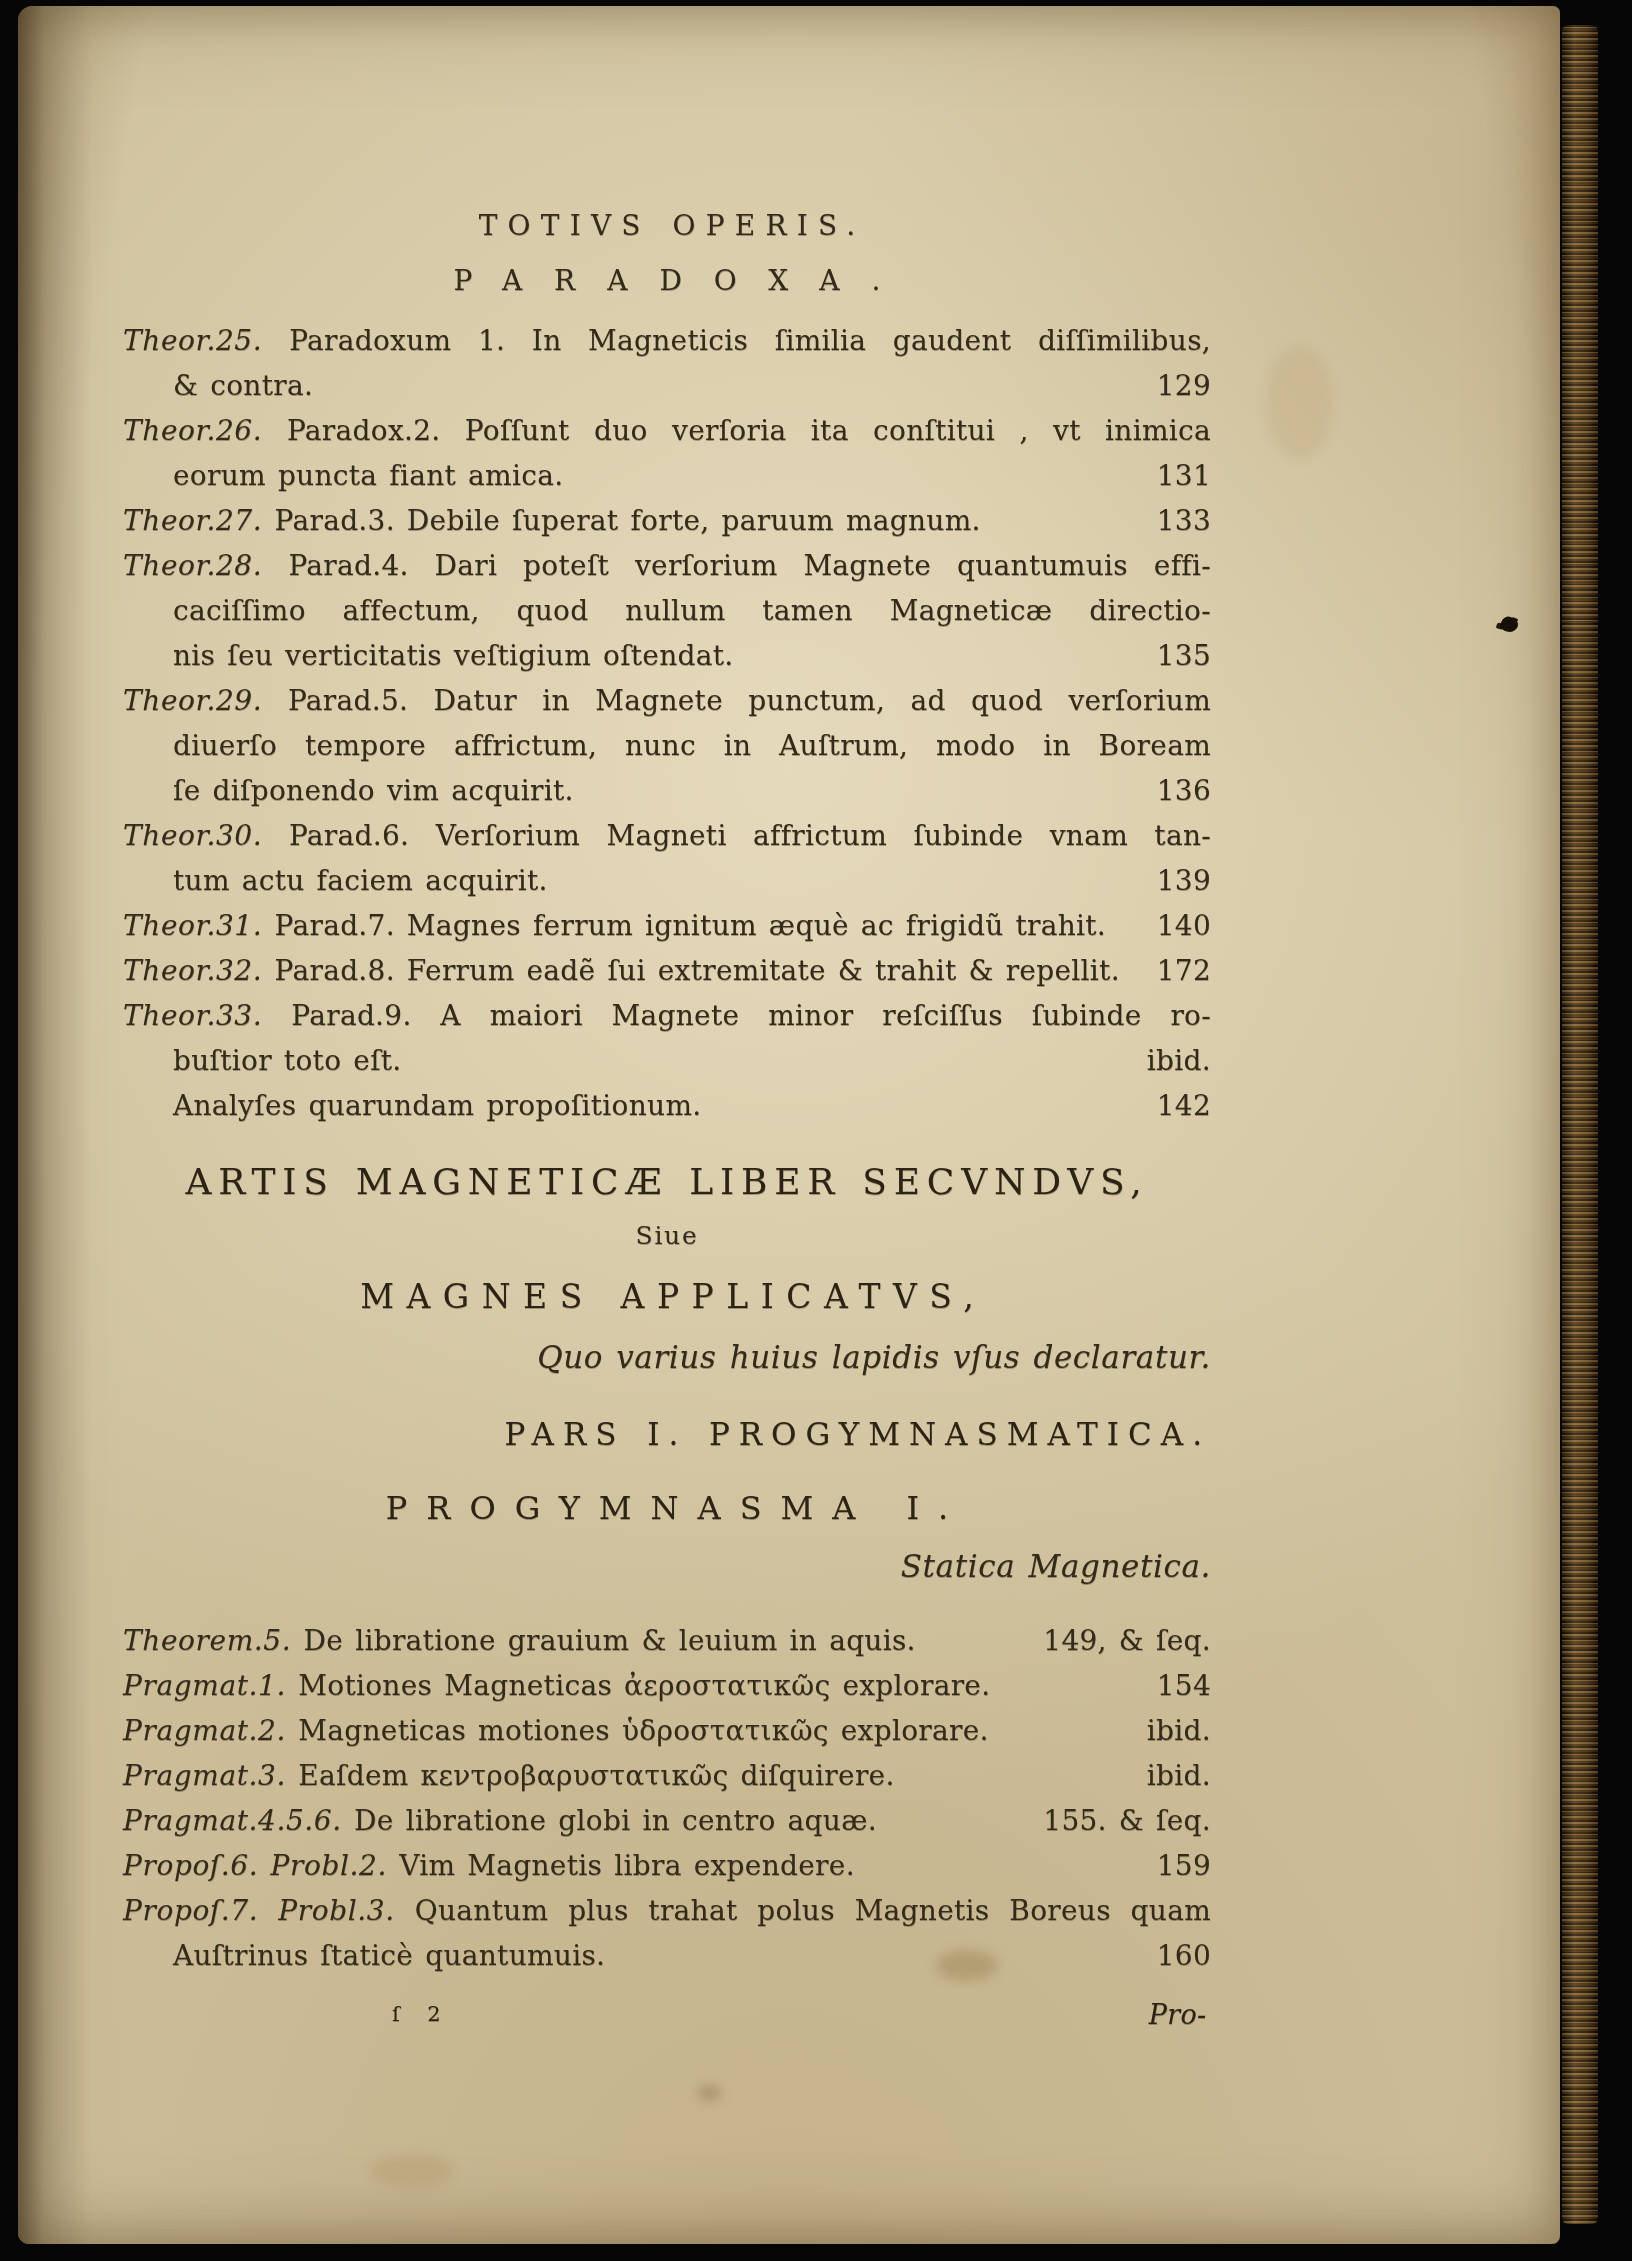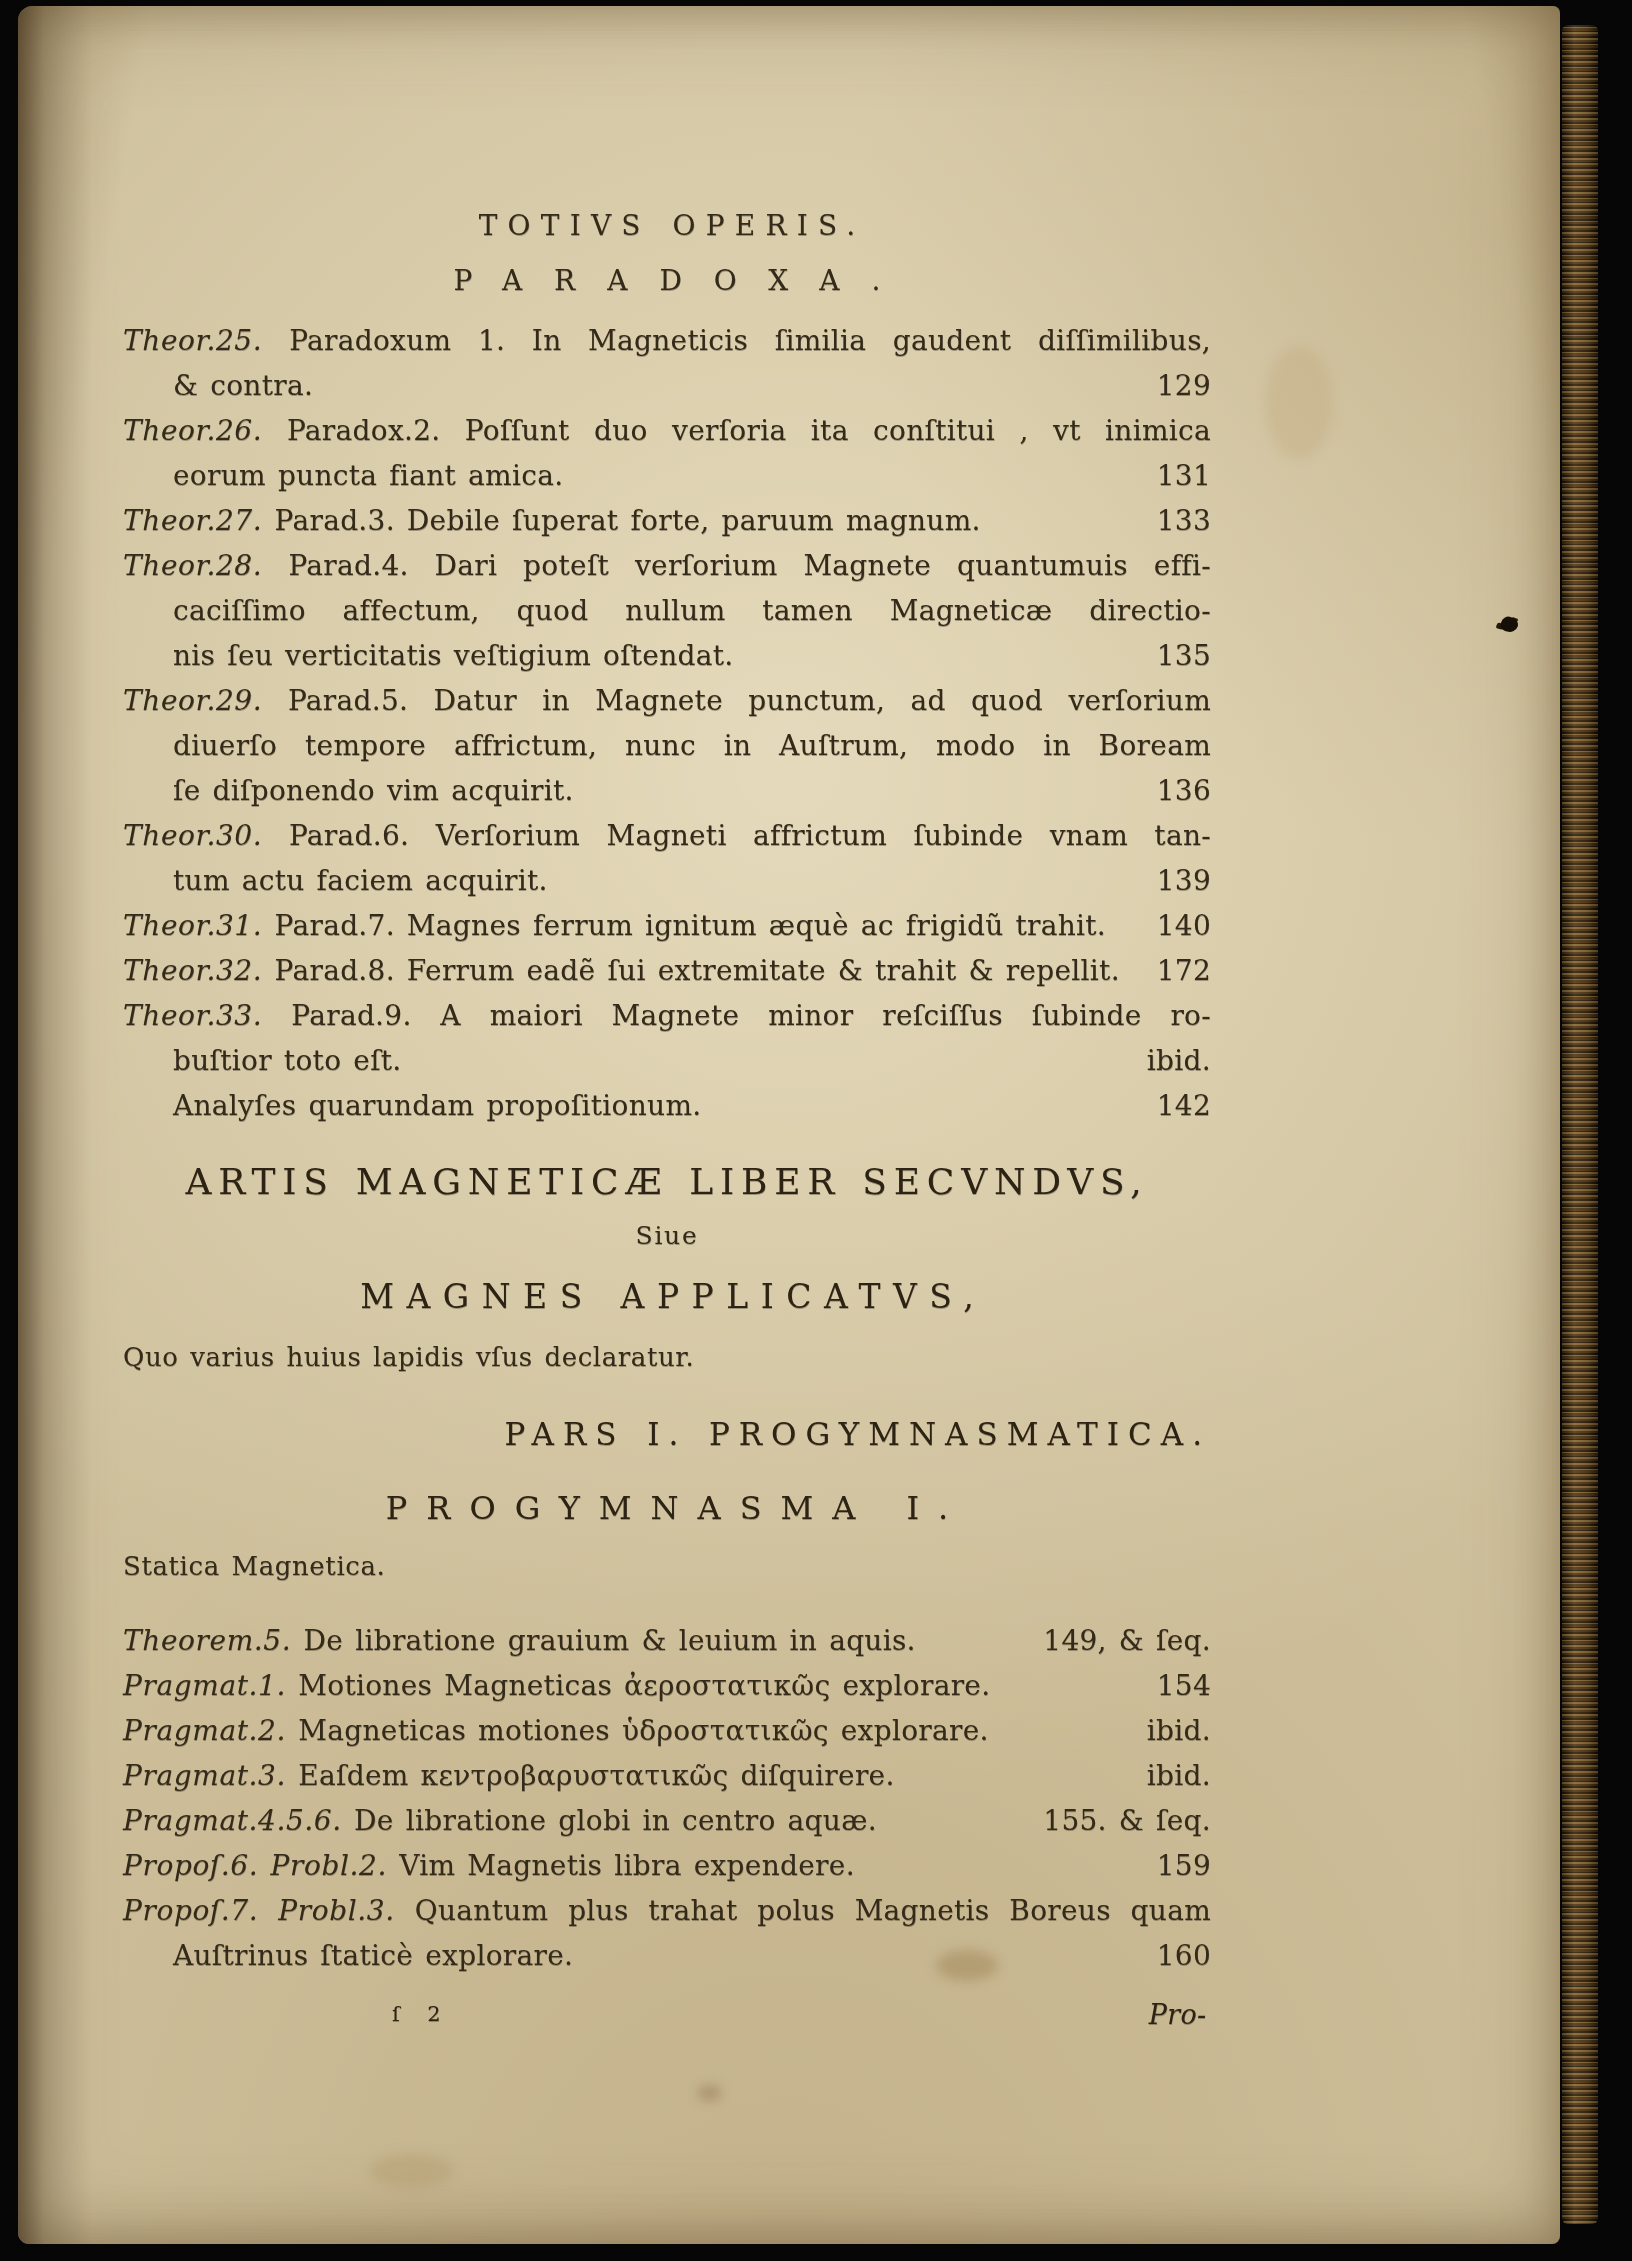--- a/index.html
+++ b/index.html
@@ -147,22 +147,23 @@
     margin-top: 16px;
     font-size: 33px;
     letter-spacing: 12.5px;
     text-indent: 12.5px;
     text-align: center;
     white-space: nowrap;
     color: #2d2314;
   }
   .h-ital {
     margin-top: 16px;
-    font-size: 26px;
-    text-align: left;
+    font-size: 31px;
+    font-style: italic;
+    text-align: right;
     letter-spacing: 0.6px;
   }
   .h-pars {
     margin-top: 32px;
     font-size: 31px;
     letter-spacing: 9px;
     text-indent: 9px;
     text-align: right;
     white-space: nowrap;
     color: #2d2314;
@@ -338,21 +339,21 @@
           </div>
           <div class="entry">
             <div class="line last">
               <span class="txt"><span class="lab">Propoſ.6. Probl.2.&nbsp;</span>Vim Magnetis libra expendere.</span>
               <span class="pg">159</span>
             </div>
           </div>
           <div class="entry">
             <div class="line fill"><span class="txt"><span class="lab">Propoſ.7. Probl.3.&nbsp;</span>Quantum plus trahat polus Magnetis Boreus quam</span></div>
             <div class="line cont last">
-              <span class="txt">Auſtrinus ſtaticè explorare.</span>
+              <span class="txt">Auſtrinus ſtaticè quantumuis.</span>
               <span class="pg">160</span>
             </div>
           </div>
         </div>
 
       <div class="footer-line">
         <span class="signature">ſ 2</span>
         <span class="catchword">Pro-</span>
       </div>
 

